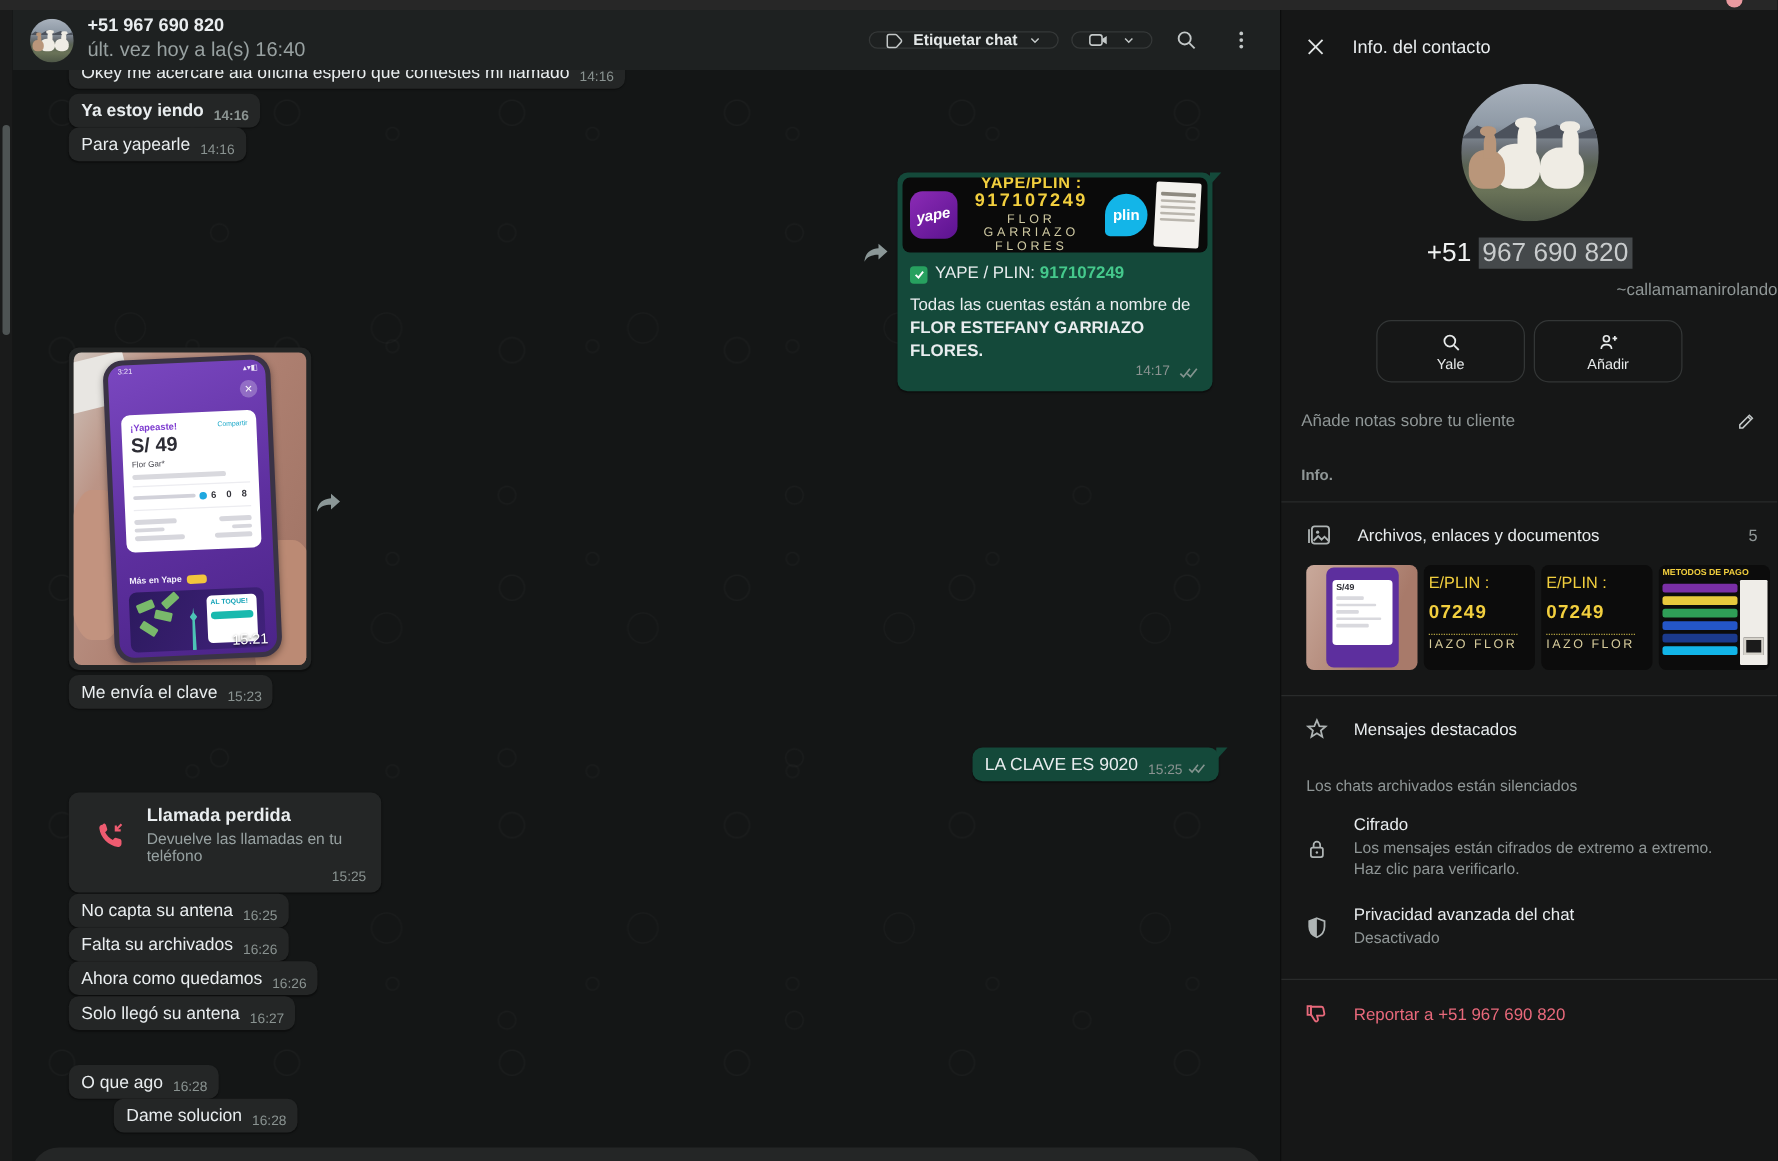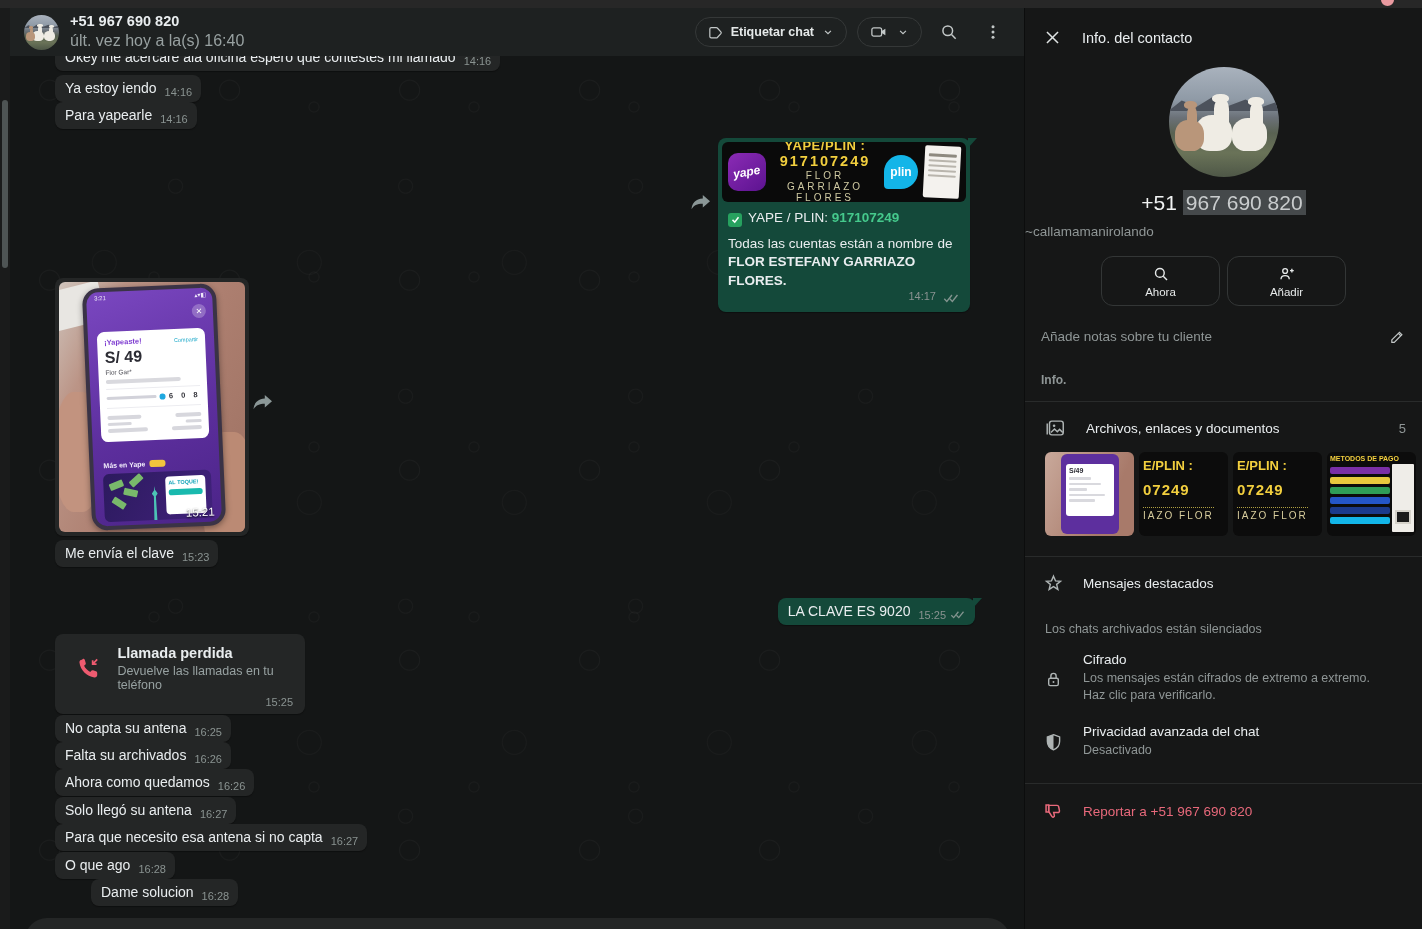--- a/index.html
+++ b/index.html
@@ -16,21 +16,21 @@
   .chat-col { position:absolute; left:10px; top:8px; width:1014px; height:921px; overflow:hidden; }
   .chat-header { position:absolute; left:0; top:0; width:100%; height:48px; background:#1e2121; z-index:10;
                  display:flex; align-items:center; padding:0 14px; }
   .avatar-sm { width:35px; height:35px; border-radius:50%; overflow:hidden; flex:0 0 auto; }
   .hdr-meta { margin-left:11px; line-height:1.15; }
   .hdr-name { color:#e9edef; font-size:14.5px; font-weight:bold; }
   .hdr-status { color:#9autogray; }
   .hdr-status { color:#98a1a1; font-size:16px; margin-top:2px; }
   .hdr-actions { margin-left:auto; display:flex; align-items:center; gap:10px; }
   .pill { display:flex; align-items:center; gap:7px; border:1px solid #353838; border-radius:16px;
-          height:30px; padding:0 11px; color:#dfe3e3; cursor:pointer; background:transparent; }
+          height:14px; padding:0 11px; color:#dfe3e3; cursor:pointer; background:transparent; }
   .pill-label { font-size:12.5px; font-weight:bold; color:#e4e8e8; }
   .icon { display:inline-flex; align-items:center; justify-content:center; color:#c3c8c8; }
   .icon svg { display:block; }
   .hdr-iconbtn { width:34px; height:34px; display:flex; align-items:center; justify-content:center; cursor:pointer; }
 
   .chat-area { position:absolute; left:0; top:48px; width:100%; height:873px;
     background-color:#141616;
     background-image:
       radial-gradient(circle 11px at 22% 18%, transparent 9px, rgba(255,255,255,.035) 10px, transparent 11px),
       radial-gradient(circle 8px at 72% 62%, transparent 6px, rgba(255,255,255,.03) 7px, transparent 8px),
@@ -132,41 +132,41 @@
               background:#242626; border-radius:22px 22px 0 0; }
 
   
   .panel { position:absolute; left:1024px; top:8px; width:398px; height:921px; background:#161717;
            border-left:1px solid #0c0d0d; color:#e9edef; overflow:hidden; z-index:40; }
   .panel-header { display:flex; align-items:center; gap:20px; padding:20px 16px 6px 18px; }
   .panel-title { font-size:14.5px; color:#e9edef; }
   .avatar-lg { width:110px; height:110px; border-radius:50%; overflow:hidden; margin:14px auto 0 auto; }
   .phone-line { text-align:center; margin-top:14px; font-size:21px; color:#f0f2f2; }
   .phone-sel { background:#45494b; color:#c9cccd; padding:1px 3px; }
-  .username { text-align:left; margin-top:9px; font-size:13.5px; color:#8f9696; }
+  .username { text-align:right; margin-top:9px; font-size:13.5px; color:#8f9696; }
   .btn-row { display:flex; justify-content:center; gap:7px; margin-top:17px; }
   .big-btn { width:119px; height:50px; border:1px solid #333636; border-radius:12px; display:flex; flex-direction:column;
              align-items:center; justify-content:center; gap:3px; cursor:pointer; color:#e6e9e9; }
   .big-btn .lbl { font-size:11.5px; }
   .notes-row { display:flex; align-items:center; margin:22px 16px 0 16px; }
   .notes-text { color:#8f9696; font-size:13.5px; flex:1; }
   .info-lbl { color:#8f9696; font-size:12px; font-weight:bold; margin:28px 16px 0 16px; }
   .divider { border-top:1px solid #292b2b; margin-top:14px; }
   .media-row { display:flex; align-items:center; gap:19px; padding:15px 16px 10px 18px; }
   .media-label { font-size:13.5px; color:#e9edef; flex:1; }
   .media-count { font-size:13px; color:#8f9696; }
   .thumbs { display:flex; gap:5px; padding:3px 0 14px 20px; }
   .thumb { width:89px; height:84px; border-radius:6px; overflow:hidden; position:relative; flex:0 0 auto; cursor:pointer; }
   .thumb-photo { background:linear-gradient(115deg,#c9a99b, #a87a6a 70%); }
   .tp-phone { position:absolute; left:16px; top:2px; width:58px; height:80px; background:#5d2f9e; border-radius:6px; }
   .tp-card { position:absolute; left:21px; top:12px; width:48px; height:52px; background:#fff; border-radius:3px; padding:3px; }
   .tp-amt { color:#2c2c34; font-weight:bold; font-size:7px; }
   .tp-line { height:2.5px; background:#d9d9de; border-radius:1px; margin-top:3px; }
   .thumb-yellow { background:#0c0c0c; color:#f2cf3e; padding:6px 2px 0 4px; }
-  .ty-1 { font-weight:bold; font-size:13px; white-space:nowrap; }
+  .ty-1 { font-weight:normal; font-size:13px; white-space:nowrap; }
   .ty-2 { font-weight:bold; font-size:15px; letter-spacing:1px; margin-top:8px; white-space:nowrap; }
   .ty-3 { color:#d8cd9d; font-size:10px; letter-spacing:2px; margin-top:9px; white-space:nowrap;
           border-top:1px dotted #b0a040; padding-top:2px; display:inline-block; }
   .thumb-metodos { background:#0c0c0c; padding:3px 2px 0 3px; }
   .tm-title { color:#f2cf3e; font-weight:bold; font-size:7px; white-space:nowrap; }
   .tm-flex { display:flex; gap:2px; margin-top:2px; }
   .tm-rows { flex:1; }
   .tm-row { height:7px; border-radius:2px; margin-top:3px; }
   .tm-receipt { width:22px; height:68px; background:#efede8; border-radius:1px; }
   .tm-qr { width:16px; height:14px; background:#1b1b1b; margin:46px auto 0 auto; border:2px solid #d5d2ca; }
@@ -272,21 +272,21 @@
         </span>
       </div>
     </div>
   </div>
 
   <div class="chat-area">
 
     <div class="msg" style="left:45px; top:-12px;">
       <span class="bubble"><span>Okey me acercare ala oficina espero que contestes mi llamado</span><span class="time">14:16</span></span>
     </div>
-    <div class="msg" style="left:45px; top:19px;">
+    <div class="msg" style="left:45px; top:19px;font-weight:bold;">
       <span class="bubble"><span>Ya estoy iendo</span><span class="time">14:16</span></span>
     </div>
     <div class="msg" style="left:45px; top:46px;">
       <span class="bubble"><span>Para yapearle</span><span class="time">14:16</span></span>
     </div>
 
     <span class="fwd-btn" style="left:680px; top:138px;">
       <svg width="22" height="18" viewBox="0 0 24 20" fill="currentColor">
           <path d="M14 1l8 7-8 7v-4.2C7.5 10.8 4 12.6 1.5 17 2 10 6 5.6 14 5z"></path>
         </svg>
@@ -442,23 +442,20 @@
     </div>
     <div class="msg" style="left:45px; top:686px;">
       <span class="bubble"><span>Falta su archivados</span><span class="time">16:26</span></span>
     </div>
     <div class="msg" style="left:45px; top:713px;">
       <span class="bubble"><span>Ahora como quedamos</span><span class="time">16:26</span></span>
     </div>
     <div class="msg" style="left:45px; top:741px;">
       <span class="bubble"><span>Solo llegó su antena</span><span class="time">16:27</span></span>
     </div>
-    <div class="msg" style="left:45px; top:768px;">
-      <span class="bubble"><span>Para que necesito esa antena si no capta</span><span class="time">16:27</span></span>
-    </div>
     <div class="msg" style="left:45px; top:796px;">
       <span class="bubble"><span>O que ago</span><span class="time">16:28</span></span>
     </div>
     <div class="msg" style="left:45px; top:823px;padding-left:36px;">
       <span class="bubble"><span>Dame solucion</span><span class="time">16:28</span></span>
     </div>
 
     <div class="composer"></div>
   </div>
 </div>
@@ -495,21 +492,21 @@
   <div class="username">~callamamanirolando</div>
 
   <div class="btn-row">
     <div class="big-btn">
       <span class="icon">
         <svg width="18" height="18" viewBox="0 0 24 24" fill="none" stroke="#e6e9e9" stroke-width="1.9">
             <circle cx="10.5" cy="10.5" r="5.8"></circle>
             <line x1="15" y1="15" x2="20" y2="20"></line>
           </svg>
       </span>
-      <span class="lbl">Ahora</span>
+      <span class="lbl">Yale</span>
     </div>
     <div class="big-btn">
       <span class="icon">
         <svg width="20" height="18" viewBox="0 0 24 24" fill="none" stroke="#e6e9e9" stroke-width="1.8">
             <circle cx="9.5" cy="8" r="3.2"></circle>
             <path d="M4 19c0-3.2 2.6-4.8 5.5-4.8S15 15.8 15 19"></path>
             <path d="M18.5 5v5M16 7.5h5"></path>
           </svg>
       </span>
       <span class="lbl">Añadir</span>

